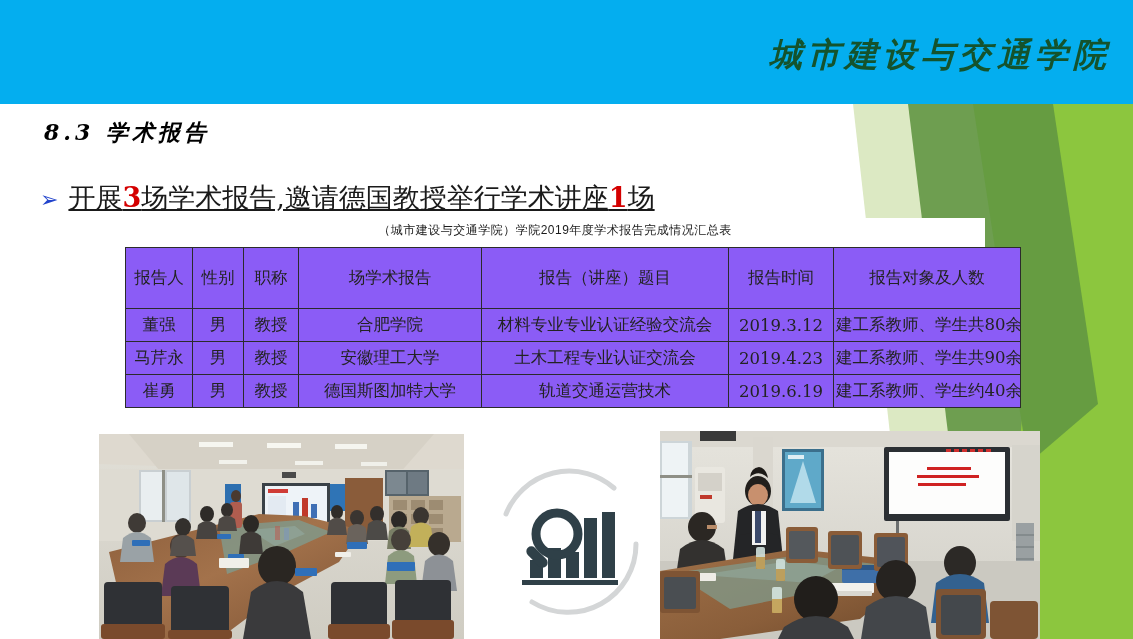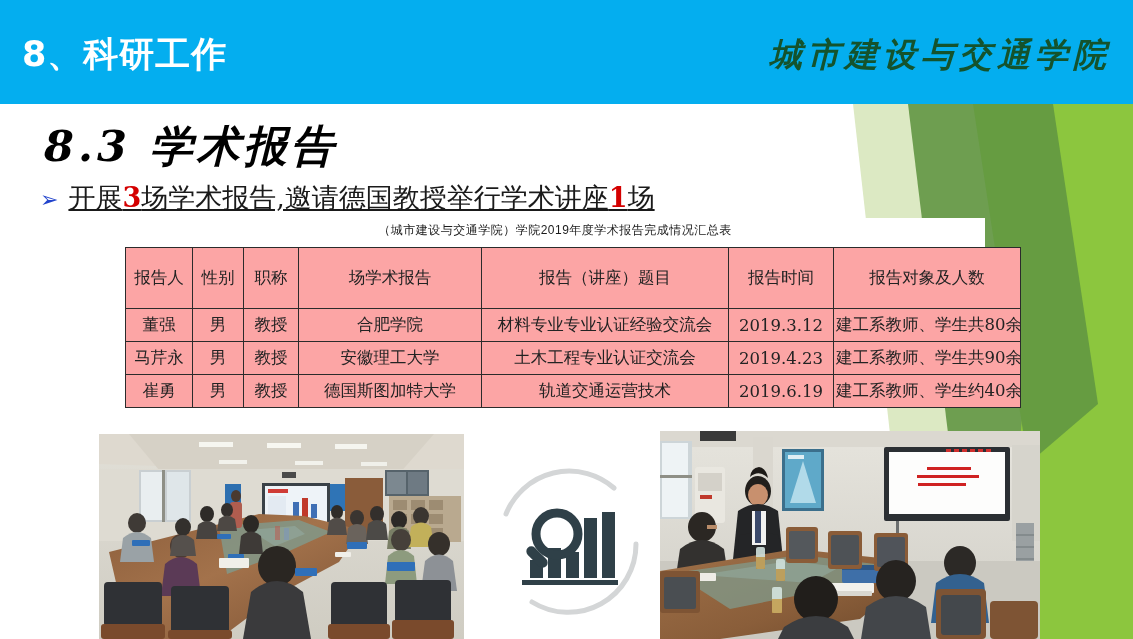--- a/index.html
+++ b/index.html
@@ -61,21 +61,21 @@
     letter-spacing: 5px;
     white-space: nowrap;
   }
 
   
   #section-heading {
     position: absolute;
     left: 44px;
     top: 118px;
     font-family: "DejaVu Serif", "Liberation Serif", serif;
-    font-size: 43px;
+    font-size: 22px;
     font-weight: 700;
     font-style: italic;
     color: #000000;
     letter-spacing: 4px;
     white-space: nowrap;
     text-align: right;
   }
 
   
   #bullet-row {
@@ -119,21 +119,21 @@
     font-size: 12px;
     color: #1a1a1a;
     padding: 4px 0 8px 0;
     letter-spacing: 0.5px;
     white-space: nowrap;
   }
   table#report-table {
     border-collapse: collapse;
     width: 860px;
     table-layout: fixed;
-    background: #fca5a5;
+    background: #8b5cf6;
   }
   table#report-table td, table#report-table th {
     border: 1.4px solid #2b2b2b;
     font-family: "DejaVu Serif", "Liberation Serif", serif;
     font-size: 16.5px;
     color: #232323;
     text-align: center;
     vertical-align: middle;
     padding: 0 2px;
     white-space: nowrap;
@@ -180,21 +180,20 @@
       <polygon points="55,0 185,0 230,535 120,535" fill="#6E9E50"></polygon>
       <polygon points="150,0 215,0 280,330 280,0" fill="#8CC63E" opacity="0.95"></polygon>
       <polygon points="182,0 246,0 280,200 280,0" fill="#A2CE55"></polygon>
       <polygon points="196,0 280,0 280,535 150,535" fill="#8CC63E"></polygon>
       <polygon points="120,0 200,0 245,300 175,360" fill="#669C41"></polygon>
       <polygon points="0,0 80,0 118,250 30,300" fill="#FFFFFF" opacity="0"></polygon>
     </svg>
   </div>
 
   <div id="header-bar"></div>
-  <div id="header-title">8、科研工作</div>
   <div id="header-org">城市建设与交通学院</div>
 
   <div id="section-heading">8.3 学术报告</div>
 
   <div id="bullet-row">
     <span id="bullet-arrow">➢</span>
     <span id="bullet-text"><span>开展</span><span class="hl-num">3</span><span>场学术报告,邀请德国教授举行学术讲座</span><span class="hl-num">1</span><span>场</span></span>
   </div>
 
   <div id="table-panel">

